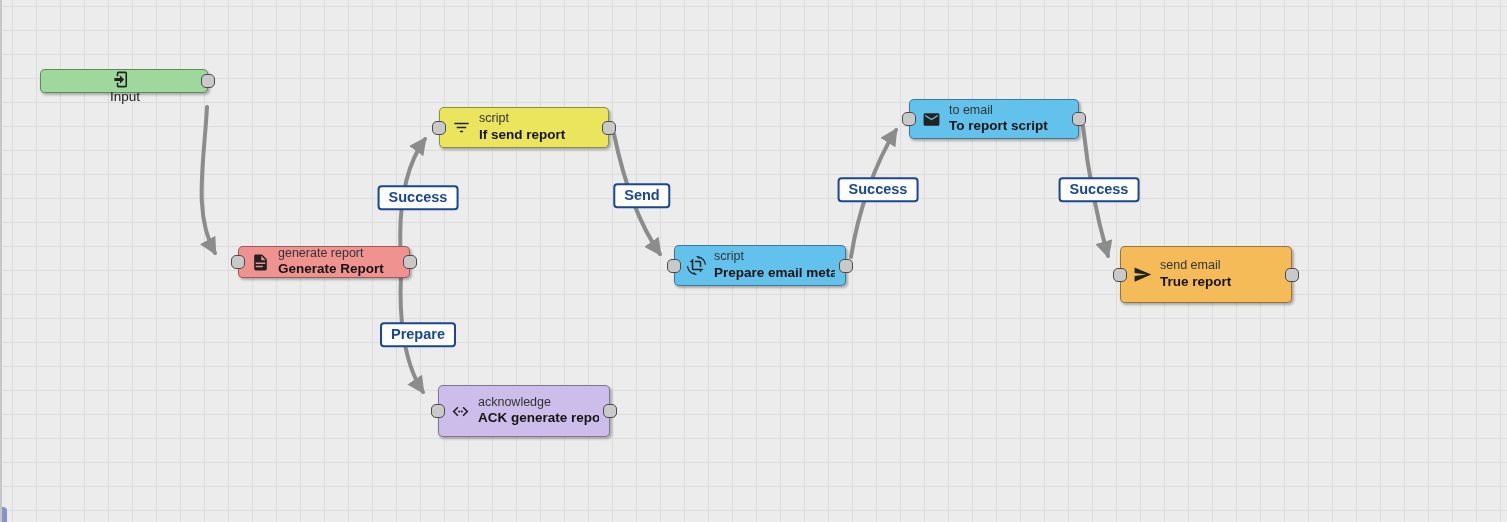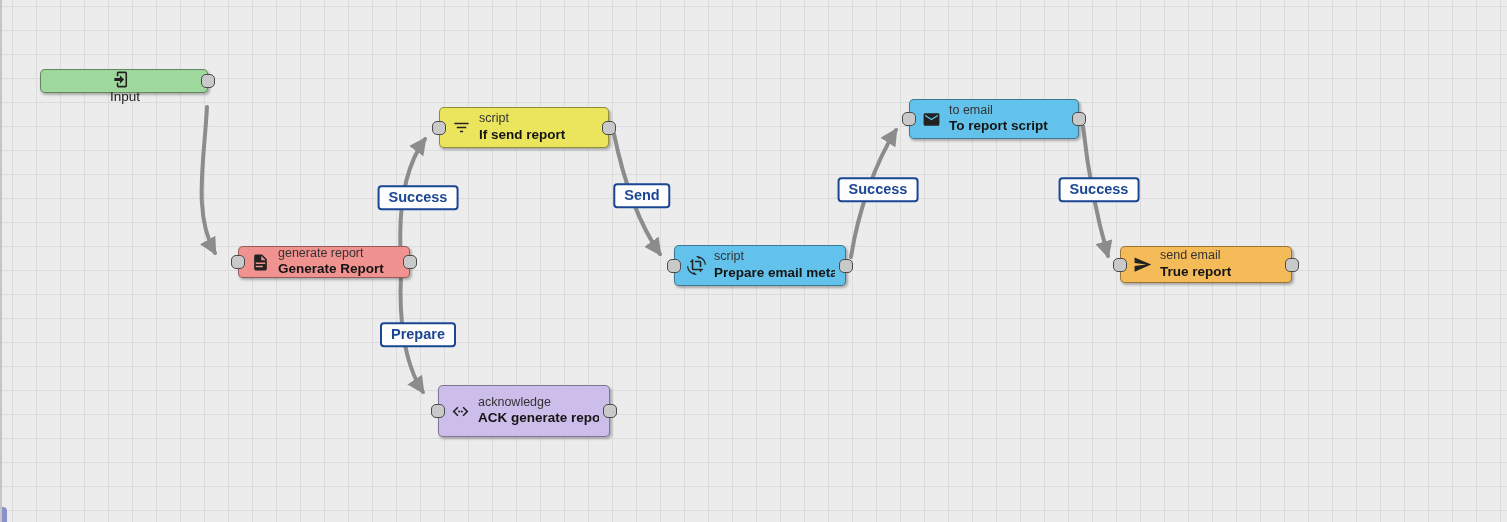--- a/index.html
+++ b/index.html
@@ -161,21 +161,21 @@
           <path d="M20,8L12,13L4,8V6L12,11L20,6M20,4H4C2.89,4 2,4.89 2,6V18A2,2 0 0,0 4,20H20A2,2 0 0,0 22,18V6C22,4.89 21.1,4 20,4Z"></path>
         </svg>
       </span>
       <span class="ntext">
         <span class="line1">to email</span>
         <span class="line2">To report script</span>
       </span>
       <span class="port left"></span>
       <span class="port right"></span>
     </div>
-    <div class="node" style="left: 1118px; top: 246px; width: 172px; height: 37px; background: rgb(245, 187, 88);">
+    <div class="node" style="left: 1118px; top: 246px; width: 172px; height: 57px; background: rgb(245, 187, 88);">
       <span class="nicon">
         <svg width="19" height="19" viewBox="0 0 24 24" fill="#222">
           <path d="M2,21L23,12L2,3V10L17,12L2,14V21Z"></path>
         </svg>
       </span>
       <span class="ntext">
         <span class="line1">send email</span>
         <span class="line2">True report</span>
       </span>
       <span class="port left"></span>

